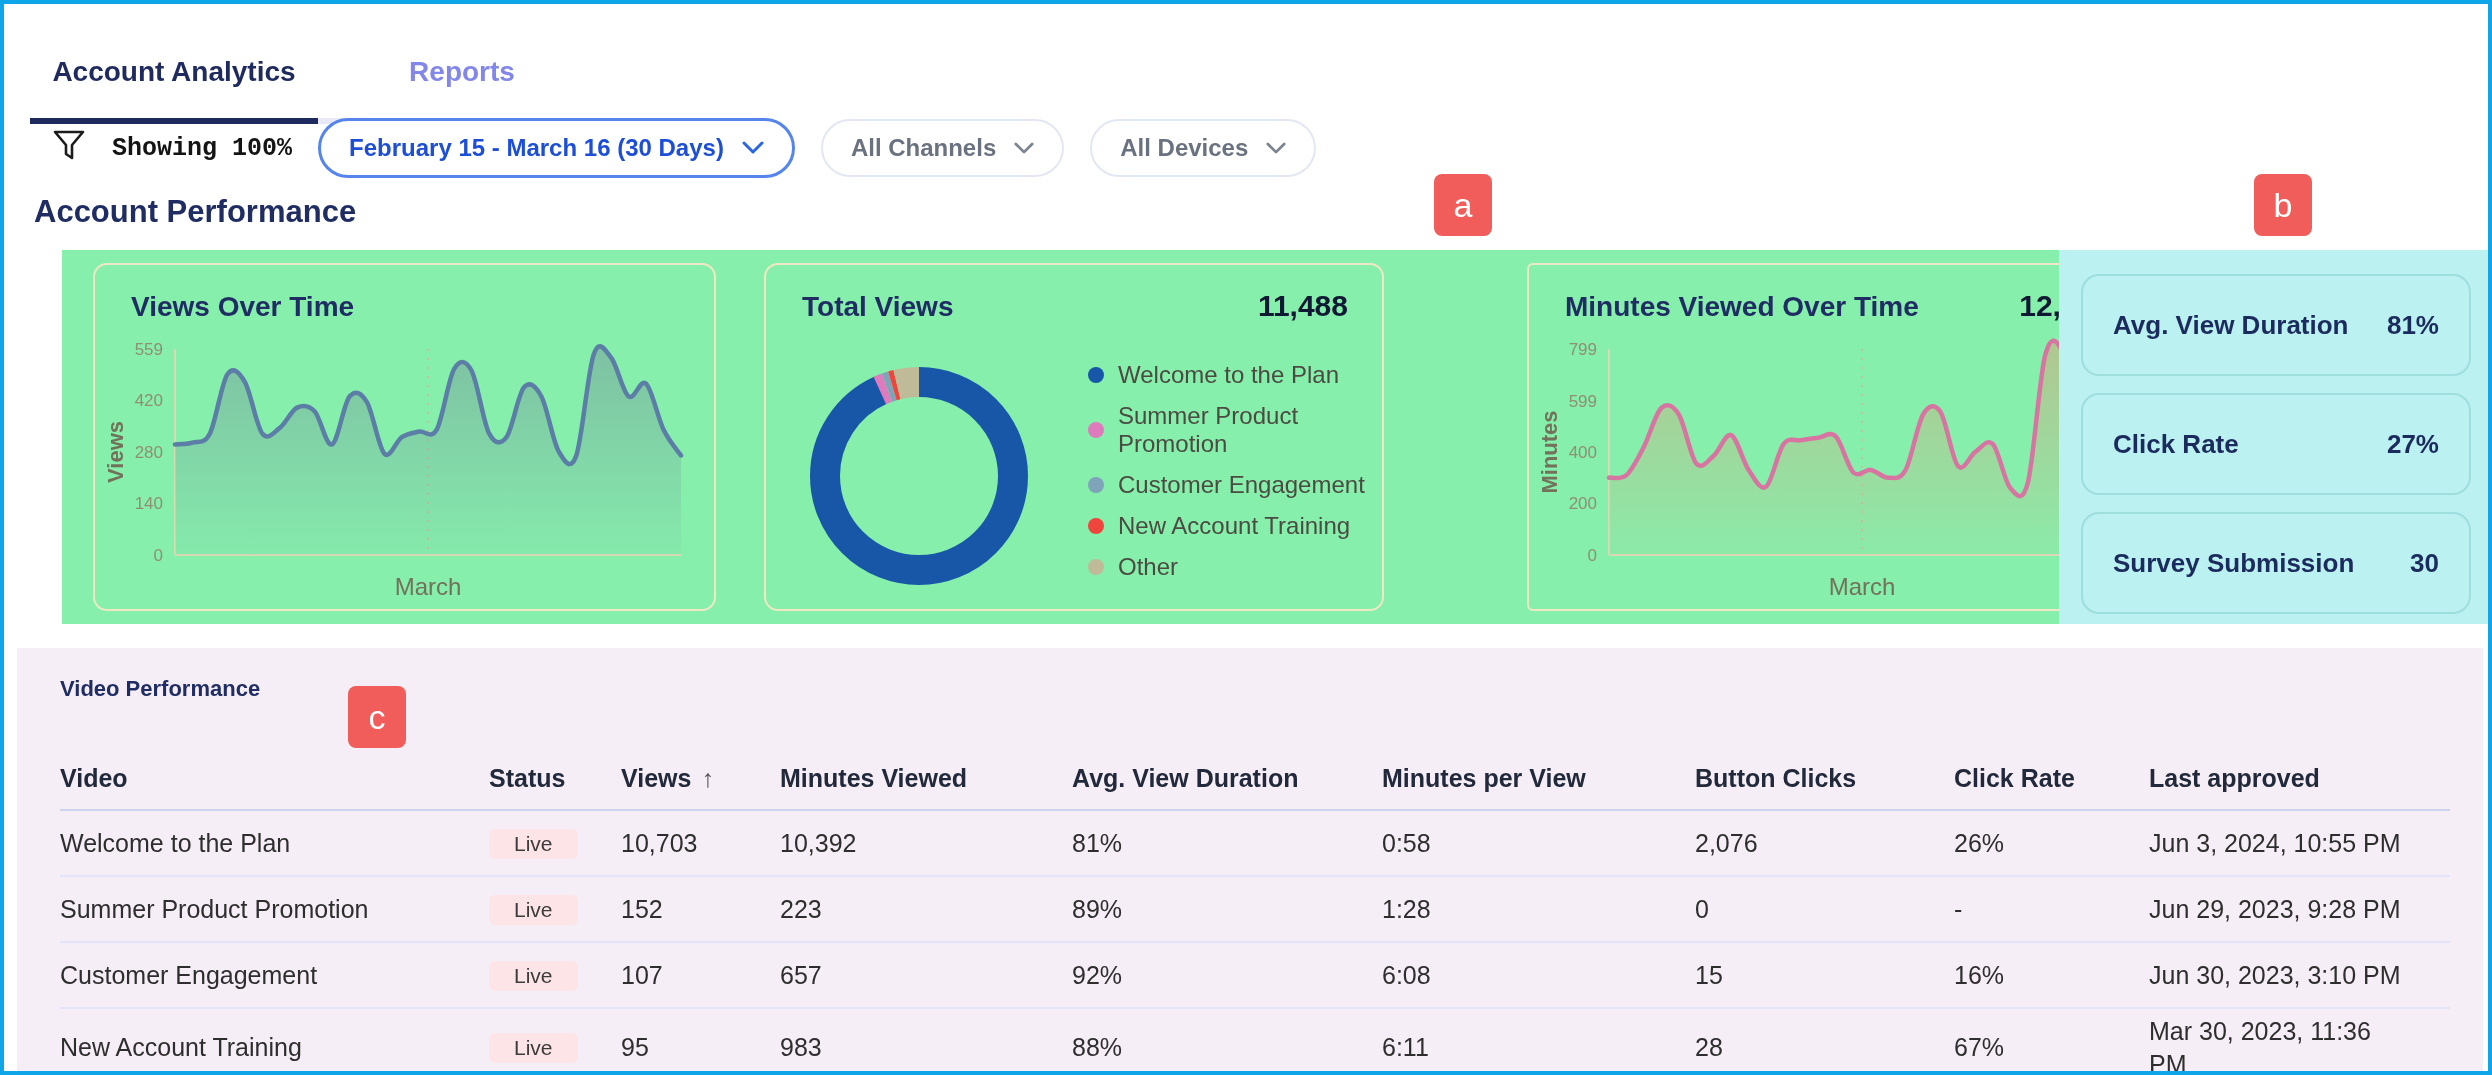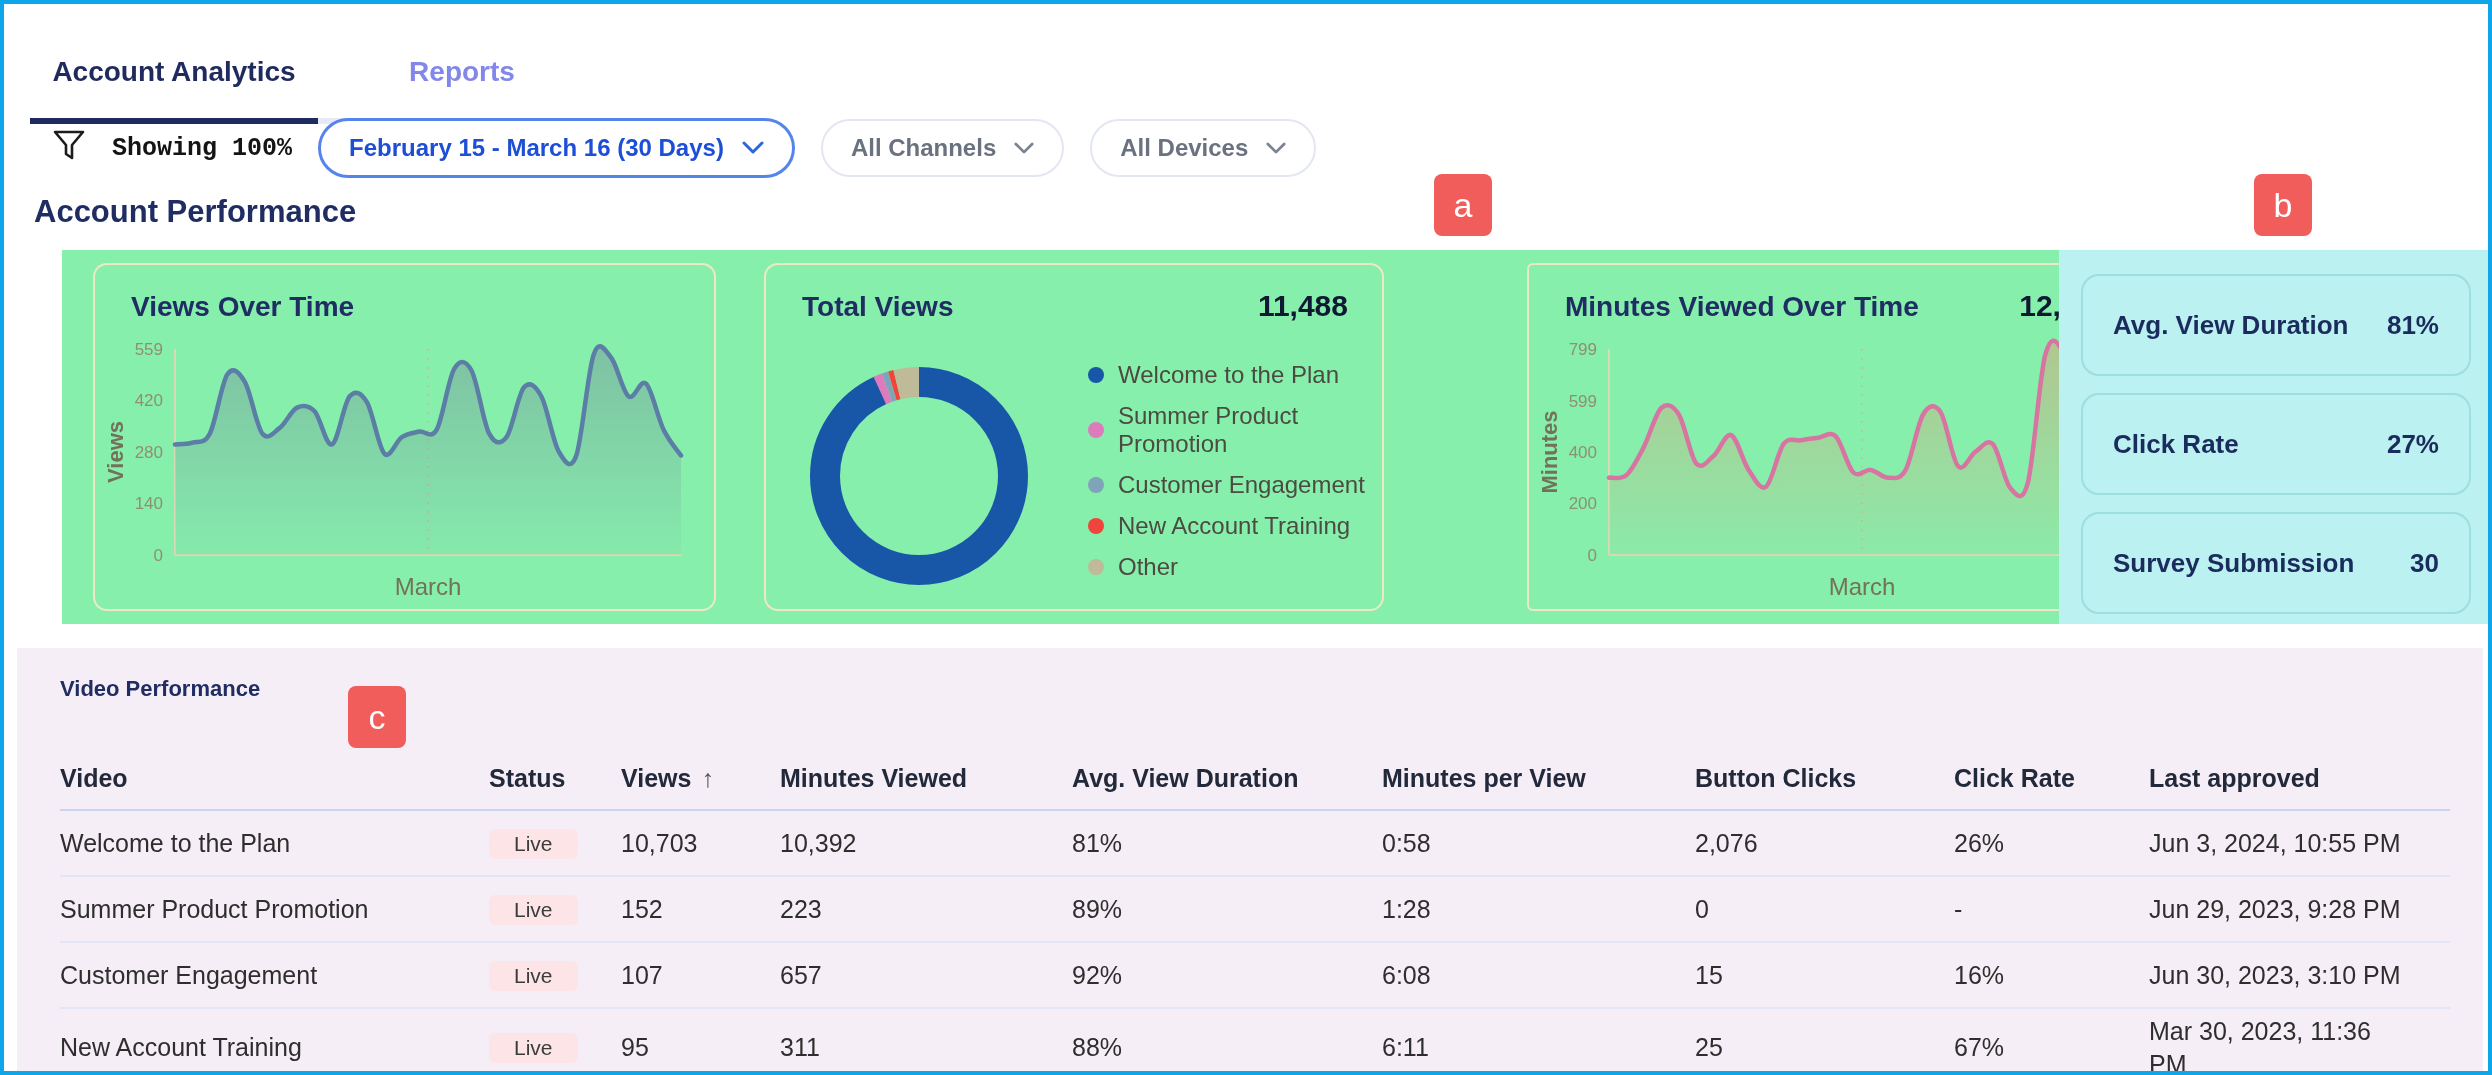--- a/index.html
+++ b/index.html
@@ -253,24 +253,24 @@
             <div>92%</div>
             <div>6:08</div>
             <div>15</div>
             <div>16%</div>
             <div class="cell-date">Jun 30, 2023, 3:10 PM</div>
           </div>
           <div class="trow">
             <div>New Account Training</div>
             <div><span class="live-badge">Live</span></div>
             <div>95</div>
-            <div>311</div>
+            <div>983</div>
             <div>88%</div>
             <div>6:11</div>
-            <div>25</div>
+            <div>28</div>
             <div>67%</div>
             <div class="cell-date">Mar 30, 2023, 11:36 PM</div>
           </div>
         </div>
     </div>
   </div>
 
 </div>
 
 </body></html>

